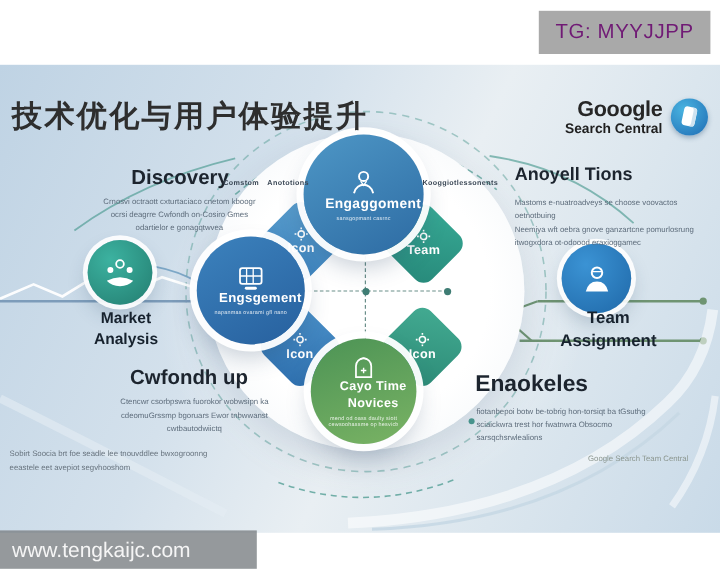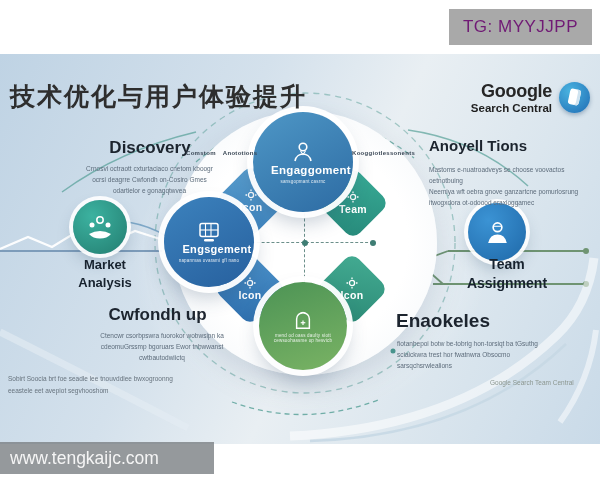--- a/index.html
+++ b/index.html
@@ -222,20 +222,24 @@
   </div>
 
 
   <div class="abs node node-bottom">
     <svg width="22" height="20" viewBox="0 0 24 22">
         <path d="M5 20 V10 a7 7 0 0 1 14 0 V20 Z" fill="none" stroke="#fff" stroke-width="1.6"></path>
         <path d="M9 4 q3 -3 6 0" fill="none" stroke="#fff" stroke-width="1.3"></path>
         <line x1="12" y1="11.5" x2="12" y2="16.5" stroke="#fff" stroke-width="1.3"></line>
         <line x1="9.5" y1="14" x2="14.5" y2="14" stroke="#fff" stroke-width="1.3"></line>
       </svg>
+    <div class="node-label">
+      <div>Cayo Time</div>
+      <div>Novices</div>
+    </div>
     <div class="node-sub">
       <div>mend od oass daulty siott</div>
       <div>cewsoohassme op hesvicb</div>
     </div>
   </div>
 
   <div class="abs side-circle market-circle">
     <svg width="30" height="26" viewBox="0 0 30 26">
         <circle cx="15" cy="6" r="3.2" fill="none" stroke="#fff" stroke-width="1.5"></circle>
         <circle cx="7" cy="11" r="2.5" fill="#fff"></circle>

